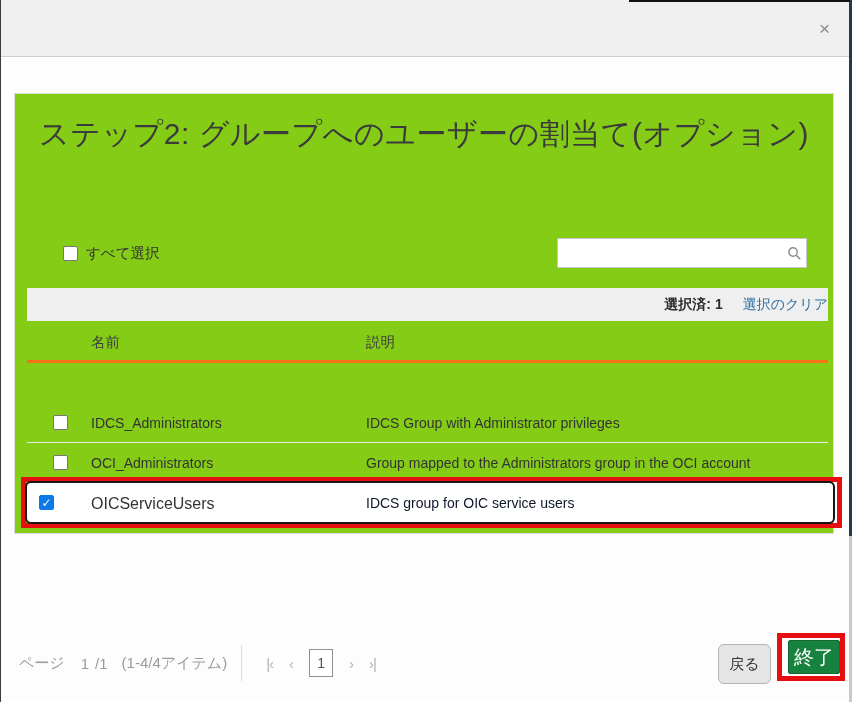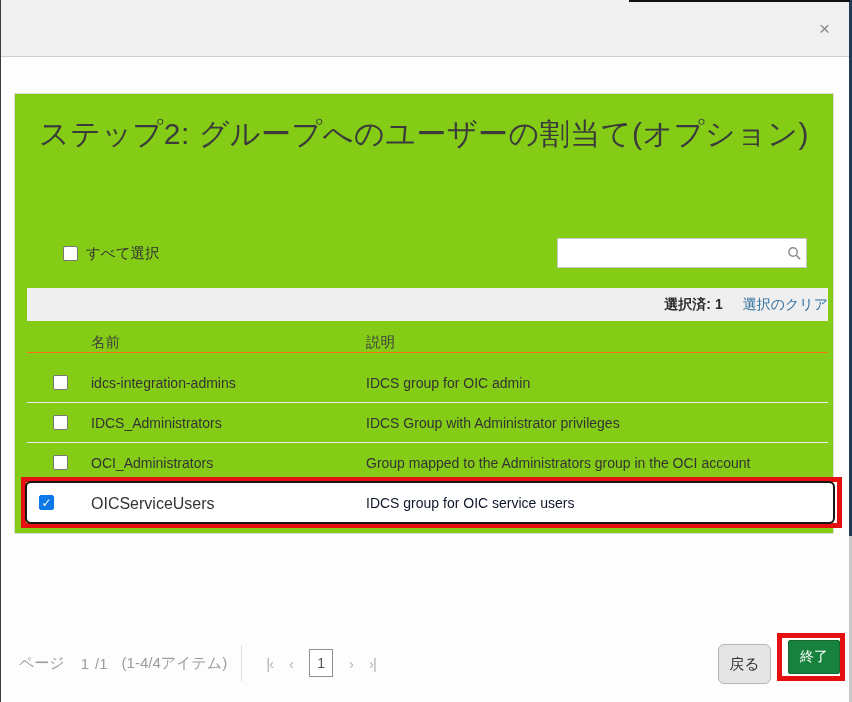--- a/index.html
+++ b/index.html
@@ -58,21 +58,21 @@
   .search-box .mag { width:24px; display:flex; align-items:center; justify-content:center; cursor:pointer; }
 
   .selection-bar {
     position:absolute; left:12px; top:194px; width:801px; height:33px;
     background:#efefef; display:flex; align-items:center; justify-content:flex-end;
     gap:20px; 
   }
   .selection-bar .count { font-size:14px; font-weight:bold; color:#2b2b2b; }
   .selection-bar .clear { font-size:14px; color:#2e6e9e; cursor:pointer; text-decoration:none; }
 
-  .thead { position:absolute; left:12px; top:227px; width:801px; height:32px; border-bottom:1px solid #f97316; }
+  .thead { position:absolute; left:12px; top:227px; width:801px; height:42px; border-bottom:3px solid #f97316; }
   .thead .col-name { position:absolute; left:64px; top:12px; font-size:14.5px; color:#3f3f3f; }
   .thead .col-desc { position:absolute; left:339px; top:12px; font-size:14.5px; color:#3f3f3f; }
 
   .trow { position:absolute; left:12px; width:801px; height:40px; border-bottom:1px solid #ebebeb; }
   .trow .cb   { position:absolute; left:26px; top:12px; }
   .trow .name { position:absolute; left:64px; top:12px; font-size:14px; color:#333; }
   .trow .desc { position:absolute; left:339px; top:12px; font-size:14px; color:#333; }
 
   
   .hl-frame {
@@ -109,21 +109,21 @@
     position:absolute; left:717px; top:644px; width:53px; height:40px;
     background:#e5e5e5; border:1px solid #b5b5b5; border-radius:6px;
     font-size:15px; color:#333; cursor:pointer; font-family:"Liberation Sans",sans-serif;
   }
   .finish-frame {
     position:absolute; left:776px; top:633px; width:68px; height:48px;
     border:5px solid #e50f0f; display:flex; align-items:center; justify-content:center;
   }
   .btn-finish {
     width:57px; height:34px; background:#17823d; border:1px solid #136a32; border-radius:2px;
-    font-size:14px; color:#fff; cursor:pointer; font-family:"Liberation Sans",sans-serif;margin-left:6px;
+    font-size:20px; color:#fff; cursor:pointer; font-family:"Liberation Sans",sans-serif;margin-left:6px;
   }
 </style>
 </head>
 <body>
 
 <div class="frame">
 
   <div class="titlebar">
     <button class="close-btn">×</button>
   </div>
@@ -149,25 +149,20 @@
     <div class="selection-bar">
       <span class="count">選択済: 1</span>
       <a class="clear">選択のクリア</a>
     </div>
 
     <div class="thead">
       <span class="col-name">名前</span>
       <span class="col-desc">説明</span>
     </div>
 
-    <div class="trow" style="top:269px;">
-      <span class="checkbox cb"></span>
-      <span class="name">idcs-integration-admins</span>
-      <span class="desc">IDCS group for OIC admin</span>
-    </div>
 
     <div class="trow" style="top:309px;">
       <span class="checkbox cb"></span>
       <span class="name">IDCS_Administrators</span>
       <span class="desc">IDCS Group with Administrator privileges</span>
     </div>
 
     <div class="trow" style="top:349px;">
       <span class="checkbox cb"></span>
       <span class="name">OCI_Administrators</span>

